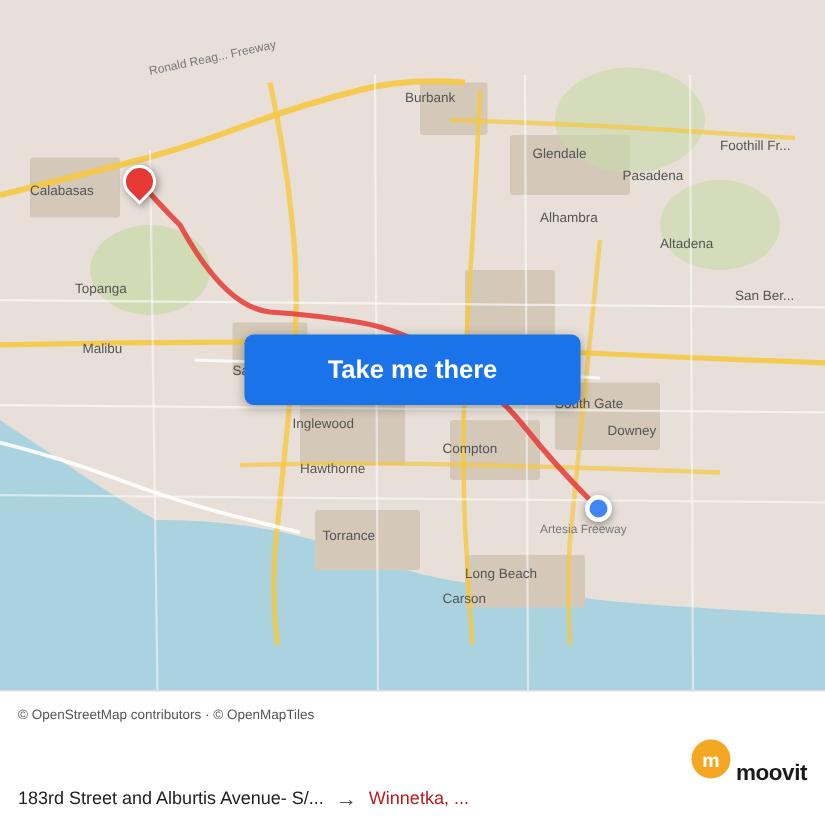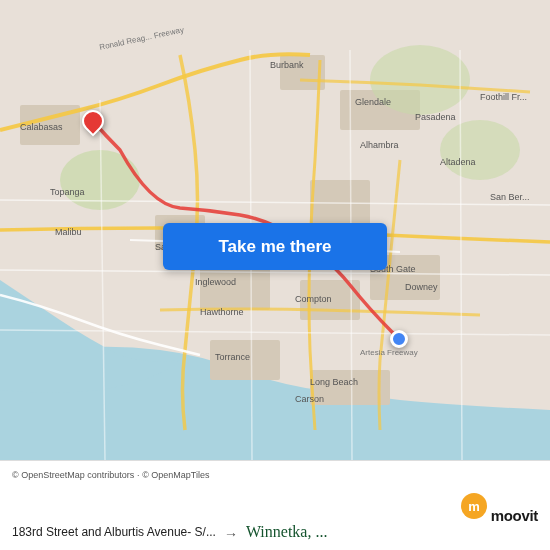--- a/index.html
+++ b/index.html
@@ -137,28 +137,27 @@
       text-overflow: ellipsis;
     }
 
     .route-arrow {
       font-size: 14px;
       color: #555;
       margin: 0 8px;
     }
 
     .route-to {
-      font-size: 16px;
-      color: #14532d;
+      font-size: 12px;
+      color: #b91c1c;
       font-weight: 500;
       max-width: 110px;
       white-space: nowrap;
       overflow: hidden;
       text-overflow: ellipsis;
-      font-family: Liberation Serif, serif;
     }
 
     .bottom-right {
       display: flex;
       align-items: center;
       gap: 6px;
       margin-left: 6px;
     }
 
     .moovit-logo {

